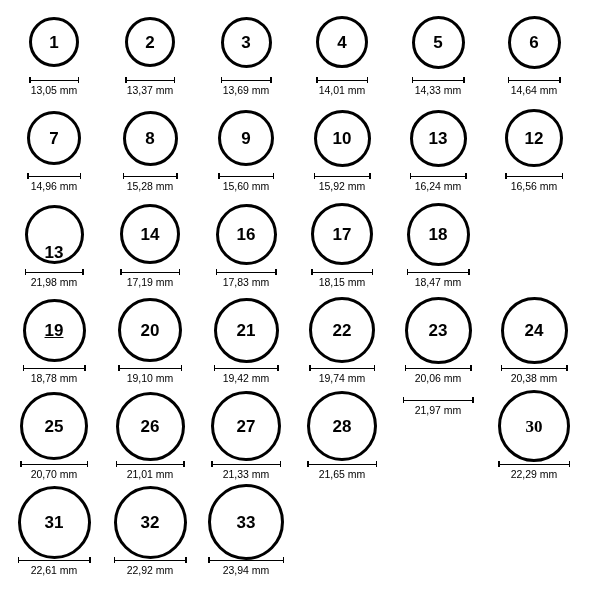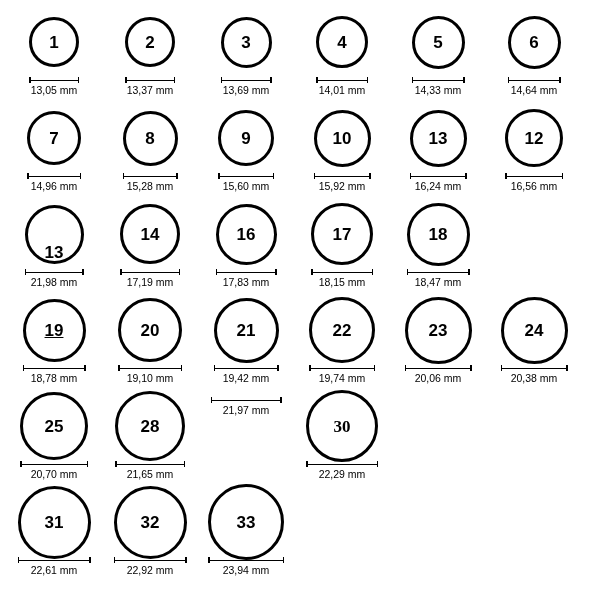--- a/index.html
+++ b/index.html
@@ -465,20 +465,50 @@
           <div class="dim-bar" style="width: 68px;">
             <span class="tick-left"></span>
             <span class="line"></span>
             <span class="tick-right"></span>
           </div>
           <div class="dim-label">20,70 mm</div>
         </div>
       </div>
       <div class="ring-cell">
         <div class="ring-circle-wrap">
+          <div class="ring-circle" style="width: 69px; height: 69px;">
+            <span class="ring-number">26</span>
+          </div>
+        </div>
+        <div class="dim-wrap">
+          <div class="dim-bar" style="width: 69px;">
+            <span class="tick-left"></span>
+            <span class="line"></span>
+            <span class="tick-right"></span>
+          </div>
+          <div class="dim-label">21,01 mm</div>
+        </div>
+      </div>
+      <div class="ring-cell">
+        <div class="ring-circle-wrap">
+          <div class="ring-circle" style="width: 70px; height: 70px;">
+            <span class="ring-number">27</span>
+          </div>
+        </div>
+        <div class="dim-wrap">
+          <div class="dim-bar" style="width: 70px;">
+            <span class="tick-left"></span>
+            <span class="line"></span>
+            <span class="tick-right"></span>
+          </div>
+          <div class="dim-label">21,33 mm</div>
+        </div>
+      </div>
+      <div class="ring-cell">
+        <div class="ring-circle-wrap">
           <div class="ring-circle" style="width: 70px; height: 70px;">
             <span class="ring-number">28</span>
           </div>
         </div>
         <div class="dim-wrap">
           <div class="dim-bar" style="width: 70px;">
             <span class="tick-left"></span>
             <span class="line"></span>
             <span class="tick-right"></span>
           </div>

